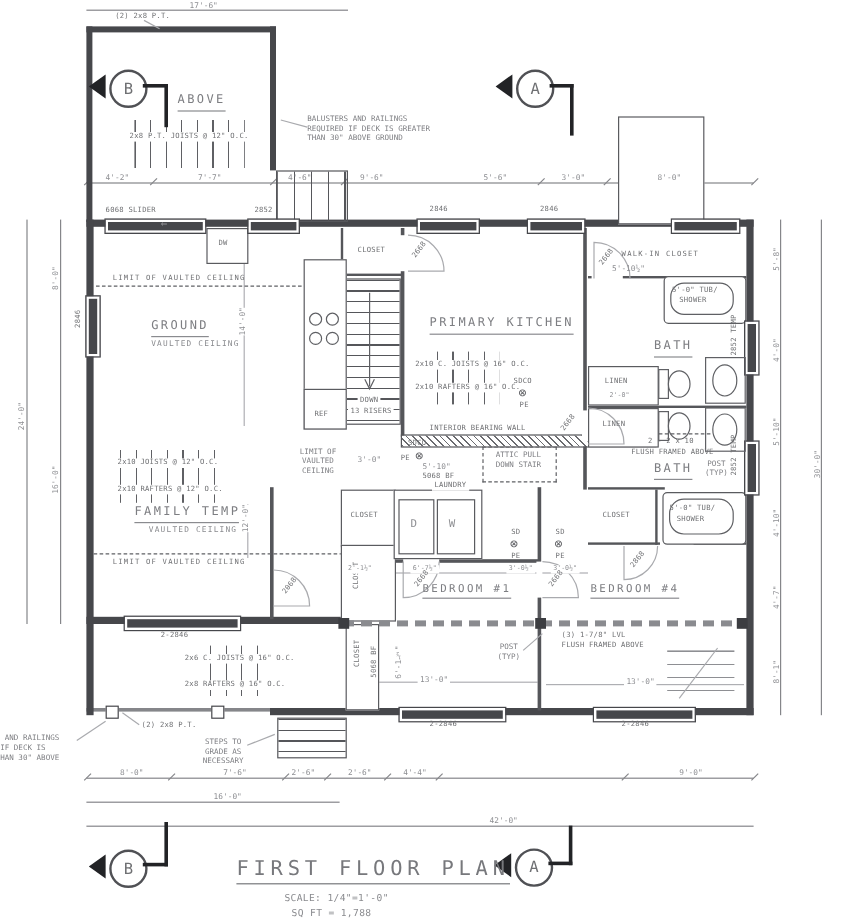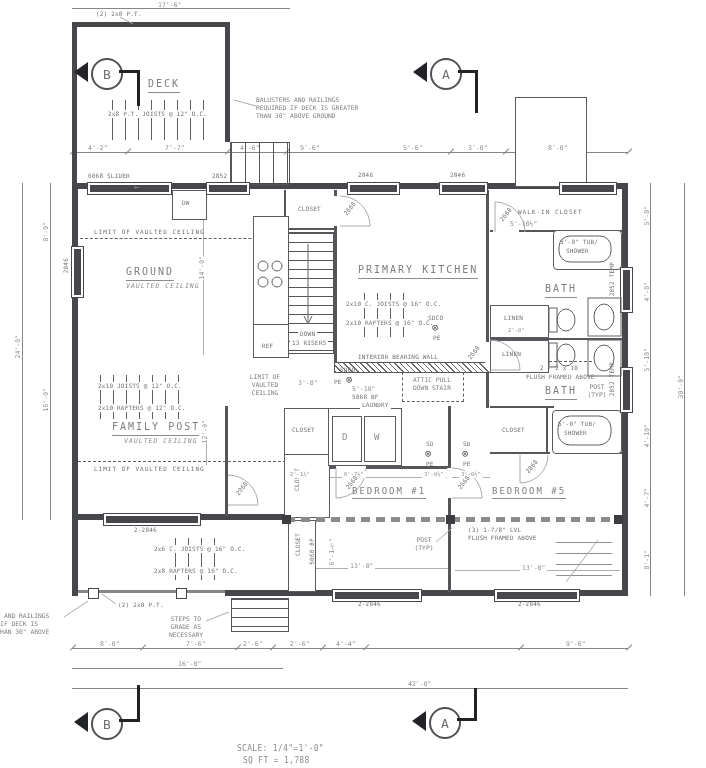--- a/index.html
+++ b/index.html
@@ -9,21 +9,21 @@
   .iw{position:absolute;background:#55565a;z-index:2;}
   .ln{position:absolute;background:#85868a;z-index:1;}
   .lnl{position:absolute;background:#aeafb3;z-index:1;}
   .dash-h{position:absolute;border-top:1px dashed #5f6064;z-index:2;}
   .dash-box{position:absolute;border:1px dashed #5f6064;z-index:2;background:#fff;}
   .box{position:absolute;border:1px solid #5a5b5f;background:#fff;z-index:3;}
   .gap{position:absolute;background:#ffffff;z-index:3;}
   .t{position:absolute;white-space:nowrap;font-size:7px;line-height:1.25;letter-spacing:.3px;z-index:6;}
   .bgw{background:#fff;padding:0 2px;}
   .room{font-size:10px;letter-spacing:2px;color:#7d7e82;border-bottom:1px solid #8a8b8f;padding-bottom:1px;}
-  .sub{font-size:6.5px;letter-spacing:1px;color:#8a8b8f;font-style:italic;}
+  .sub{font-size:6.5px;letter-spacing:1px;color:#8a8b8f;}
   .small{font-size:6px;letter-spacing:.2px;}
   .dim{font-size:6.5px;color:#8e8f93;letter-spacing:0;}
   .v{writing-mode:vertical-rl;transform:rotate(180deg);}
   .r45{transform:rotate(-52deg);transform-origin:left top;}
   .note{position:absolute;font-size:6.3px;line-height:1.3;white-space:normal;text-align:center;color:#7d7e82;z-index:6;}
   .win{position:absolute;background:#46474b;border:2px solid #fff;outline:1px solid #46474b;z-index:4;}
   .st{position:absolute;border:1px solid #55565a;background:repeating-linear-gradient(180deg,#55565a 0 1px,transparent 1px 9px);z-index:3;}
   .st2{position:absolute;border:1px solid #55565a;background:repeating-linear-gradient(90deg,#55565a 0 1px,transparent 1px 14px);z-index:3;}
   .jt{position:absolute;background:repeating-linear-gradient(90deg,#5f6064 0 1px,transparent 1px 13px);z-index:3;}
   .jt2{position:absolute;background:repeating-linear-gradient(180deg,#8e8f93 0 1px,transparent 1px 11px);z-index:3;}
@@ -186,30 +186,30 @@
   <div class="t small" style="left:212px;top:172px">2852</div>
   <div class="t small" style="left:358px;top:171px">2846</div>
   <div class="t small" style="left:450px;top:171px">2846</div>
   <div class="t small v" style="left:62px;top:258px">2846</div>
   <div class="t small v" style="left:608px;top:262px">2852 TEMP</div>
   <div class="t small v" style="left:608px;top:362px">2852 TEMP</div>
   <div class="t small" style="left:134px;top:526px">2-2846</div>
   <div class="t small" style="left:358px;top:600px">2-2846</div>
   <div class="t small" style="left:518px;top:600px">2-2846</div>
 
-  <div class="t room" style="left:148px;top:78px">DECK</div>
+  <div class="t room" style="left:148px;top:78px">ABOVE</div>
   <div class="t room" style="left:126px;top:266px">GROUND</div>
   <div class="t sub" style="position:absolute;left:126px;top:282px;white-space:nowrap;z-index:6">VAULTED CEILING</div>
-  <div class="t room" style="left:112px;top:421px">FAMILY POST</div>
+  <div class="t room" style="left:112px;top:421px">FAMILY TEMP</div>
   <div class="t sub" style="position:absolute;left:124px;top:437px;white-space:nowrap;z-index:6">VAULTED CEILING</div>
   <div class="t room" style="left:358px;top:264px">PRIMARY KITCHEN</div>
   <div class="t room" style="left:545px;top:283px">BATH</div>
   <div class="t room" style="left:545px;top:385px">BATH</div>
   <div class="t room" style="left:352px;top:486px;font-size:9px">BEDROOM #1</div>
-  <div class="t room" style="left:492px;top:486px;font-size:9px">BEDROOM #5</div>
+  <div class="t room" style="left:492px;top:486px;font-size:9px">BEDROOM #4</div>
   <div class="t small" style="left:518px;top:208px;letter-spacing:1px">WALK-IN CLOSET</div>
   <div class="t small bgw" style="left:360px;top:401px">LAUNDRY</div>
   <div class="t small" style="left:298px;top:205px">CLOSET</div>
   <div class="t small" style="left:292px;top:426px">CLOSET</div>
   <div class="t small v" style="left:293px;top:468px">CLOSET</div>
   <div class="t small v" style="left:294px;top:533px">CLOSET</div>
   <div class="t small" style="left:502px;top:426px">CLOSET</div>
   <div class="t small" style="left:504px;top:314px">LINEN</div>
   <div class="t small" style="left:502px;top:350px">LINEN</div>
 
@@ -309,20 +309,21 @@
   <div class="mline" style="left:119px;top:719px;width:21px;height:3px"></div>
   <div class="mline" style="left:137px;top:685px;width:3px;height:37px"></div>
 
   <div class="circ" style="left:429px;top:707px">
       <span>A</span>
     </div>
   <div class="tri-l" style="left:412px;top:711px"></div>
   <div class="mline" style="left:457px;top:718px;width:20px;height:3px"></div>
   <div class="mline" style="left:474px;top:688px;width:3px;height:33px"></div>
 
+  <div class="title" style="left:197px;top:714px">FIRST FLOOR PLAN</div>
   <div class="t" style="left:237px;top:744px;font-size:8px;color:#8a8b8f">SCALE: 1/4"=1'-0"</div>
   <div class="t" style="left:243px;top:756px;font-size:8px;color:#8a8b8f">SQ FT = 1,788</div>
 
   <svg class="ovl" width="706" height="768" viewBox="0 0 706 768">
     <g stroke="#a9aaae" fill="none" stroke-width="1">
 
       <path d="M340,226 L370,226 A30,30 0 0 0 340,196"></path>
       <path d="M495,232 L495,202 A30,30 0 0 1 525,232"></path>
       <path d="M490,370 L520,370 A30,30 0 0 0 490,340"></path>
       <path d="M336,468 L336,498 A30,30 0 0 0 366,468"></path>

